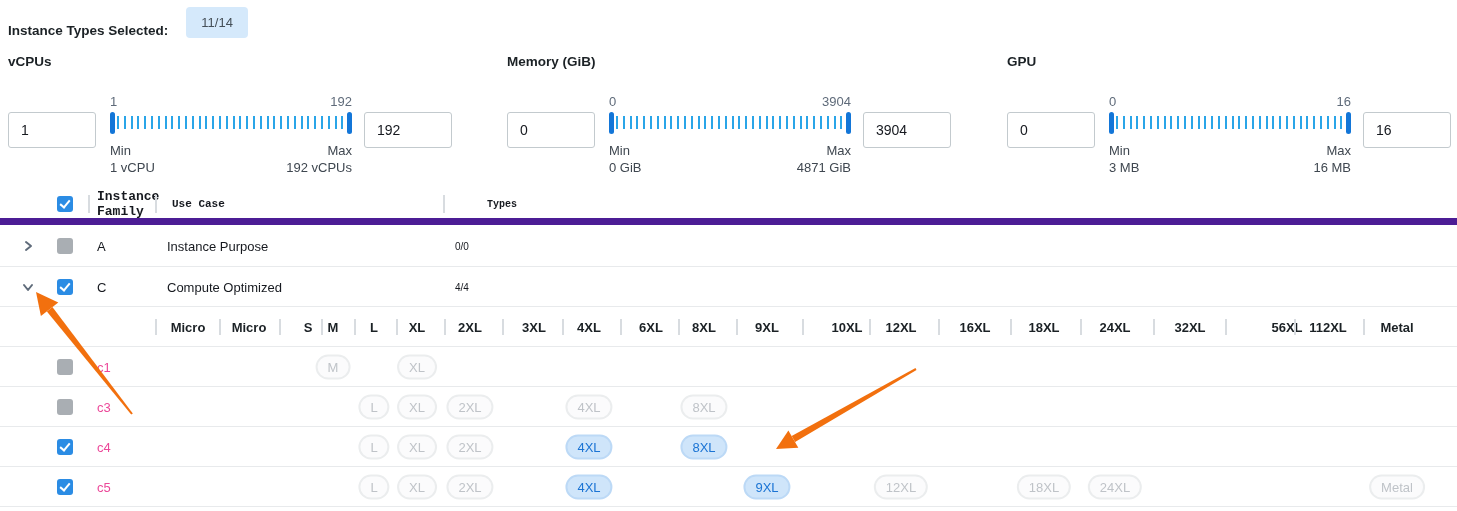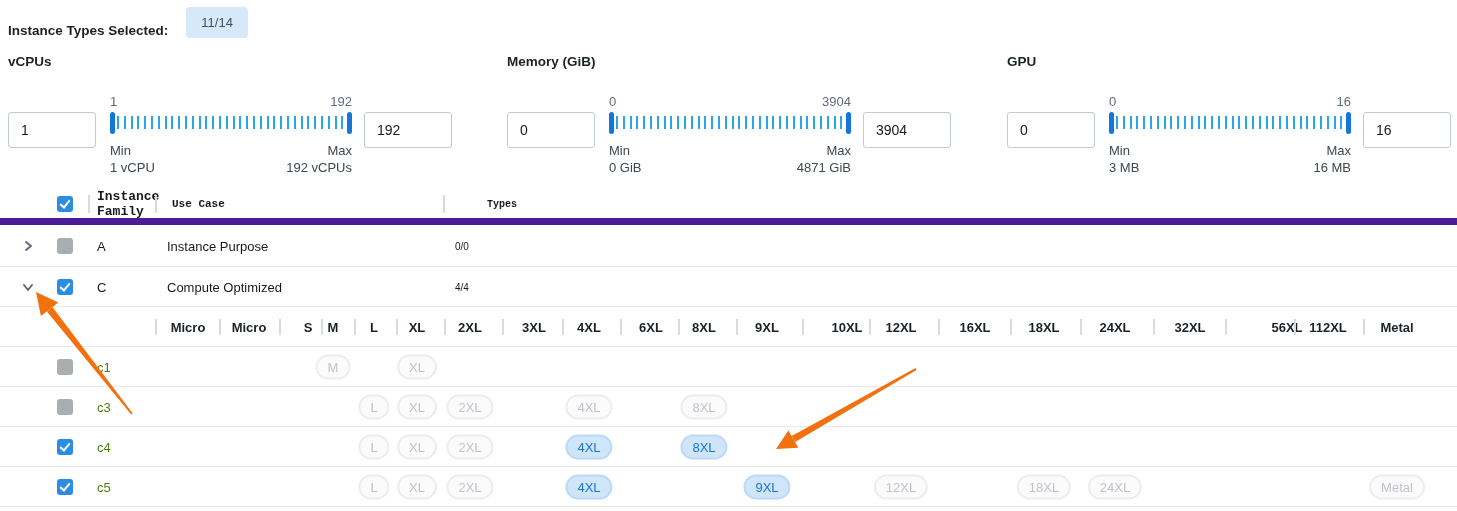--- a/index.html
+++ b/index.html
@@ -70,21 +70,21 @@
   .col-usecase-hdr { position:absolute; left:172px; top:50%; transform:translateY(-50%); font-size:11px; font-weight:700; }
   .col-types-hdr { position:absolute; left:455px; top:50%; transform:translateY(-50%); font-size:10px; font-weight:700;margin-left:32px; }
 
   .cell-family { position:absolute; left:97px; top:50%; transform:translateY(-50%); font-size:13px; }
   .cell-usecase { position:absolute; left:167px; top:50%; transform:translateY(-50%); font-size:13px; }
   .cell-types { position:absolute; left:455px; top:50%; transform:translateY(-50%); font-size:10px; }
 
   .size-divider { position:absolute; top:50%; margin-top:-8px; width:2px; height:16px; background:#d8dce0; }
   .size-label { position:absolute; top:50%; transform:translate(-50%,-50%); font-size:13px; font-weight:700; color:#1b2125; white-space:nowrap; }
 
-  .iname { position:absolute; left:97px; top:50%; transform:translateY(-50%); font-size:13px; color:#4d7c0f; }
+  .iname { position:absolute; left:97px; top:50%; transform:translateY(-50%); font-size:13px; color:#ec4899; }
   .badge {
     position:absolute; top:50%; transform:translate(-50%,-50%);
     height:25px; padding:0 10px; border-radius:13px;
     display:inline-flex; align-items:center; font-size:13px; white-space:nowrap;
     background:#fbfbfc; border:2px solid #ebedee; color:#bfc3c8;
   }
   .badge.sel { background:#cfe5fa; border-color:#bcd9f6; color:#1b74d4; }
 
   
   .annotation-layer { position:absolute; left:0; top:0; width:1457px; height:511px; pointer-events:none; z-index:60; }

